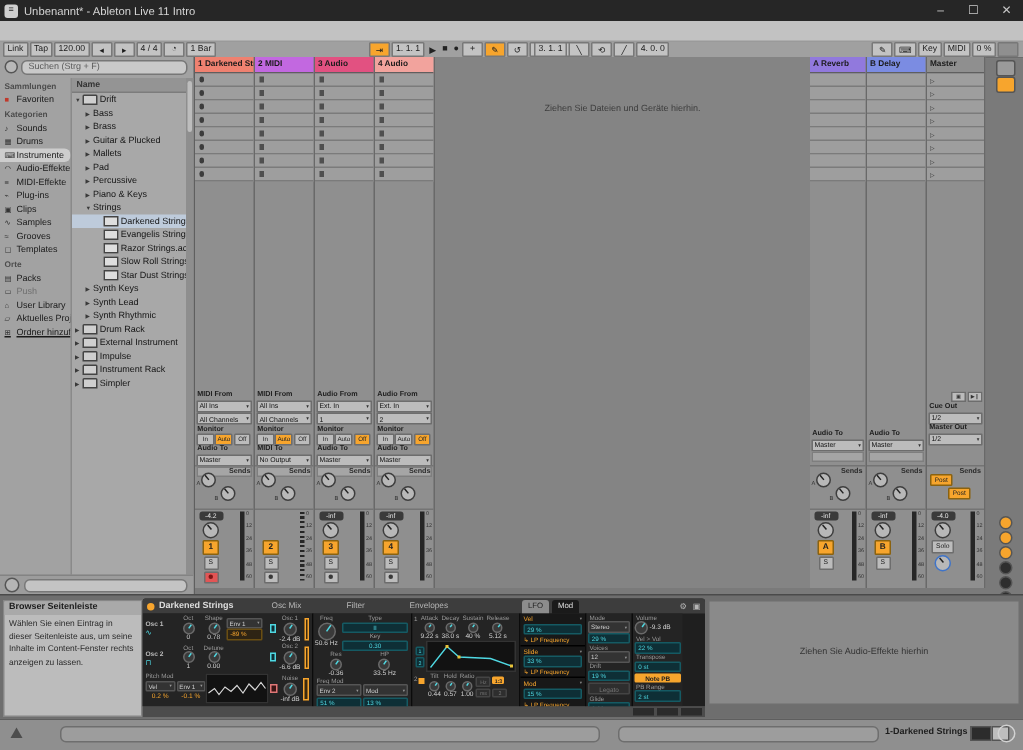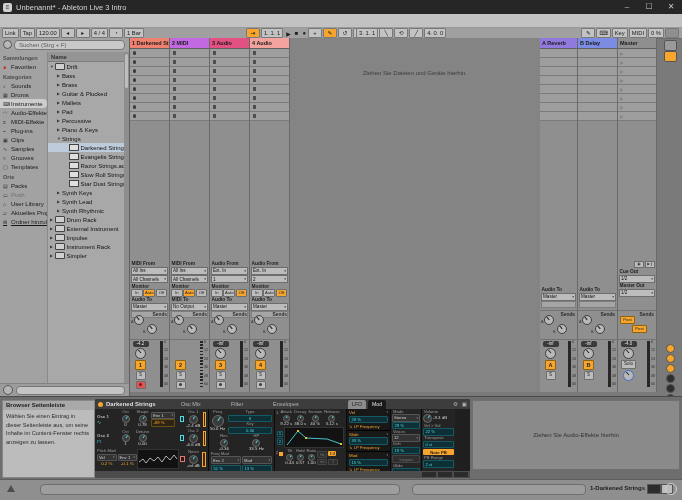--- a/index.html
+++ b/index.html
@@ -177,21 +177,21 @@
   .sb-box{position:absolute;top:4px;height:9px;background:#9d9d9d;border:0.5px solid #6e6e6e;border-radius:4px}
   #sb-track{position:absolute;top:5px;font-size:6px;color:#1d1d1d;font-weight:bold;white-space:nowrap}
   .sb-ind{position:absolute;top:4px;height:8px;border:0.5px solid #555}
   #sb-circ{position:absolute;right:5px;top:3px;width:10px;height:10px;border:1.5px solid #d2d2d2;border-radius:50%}
 </style>
 </head>
 <body>
 
 <div class="abs" id="titlebar">
   <div id="applogo">≡</div>
-  <span>Unbenannt* - Ableton Live 3 Intro</span>
+  <span>Unbenannt* - Ableton Live 11 Intro</span>
   <div id="winbtns">
     <span class="winbtn">–</span>
     <span class="winbtn">☐</span>
     <span class="winbtn">✕</span>
   </div>
 </div>
 
 <div class="abs" id="menubar">
 
 <span class="menu-item"></span>

